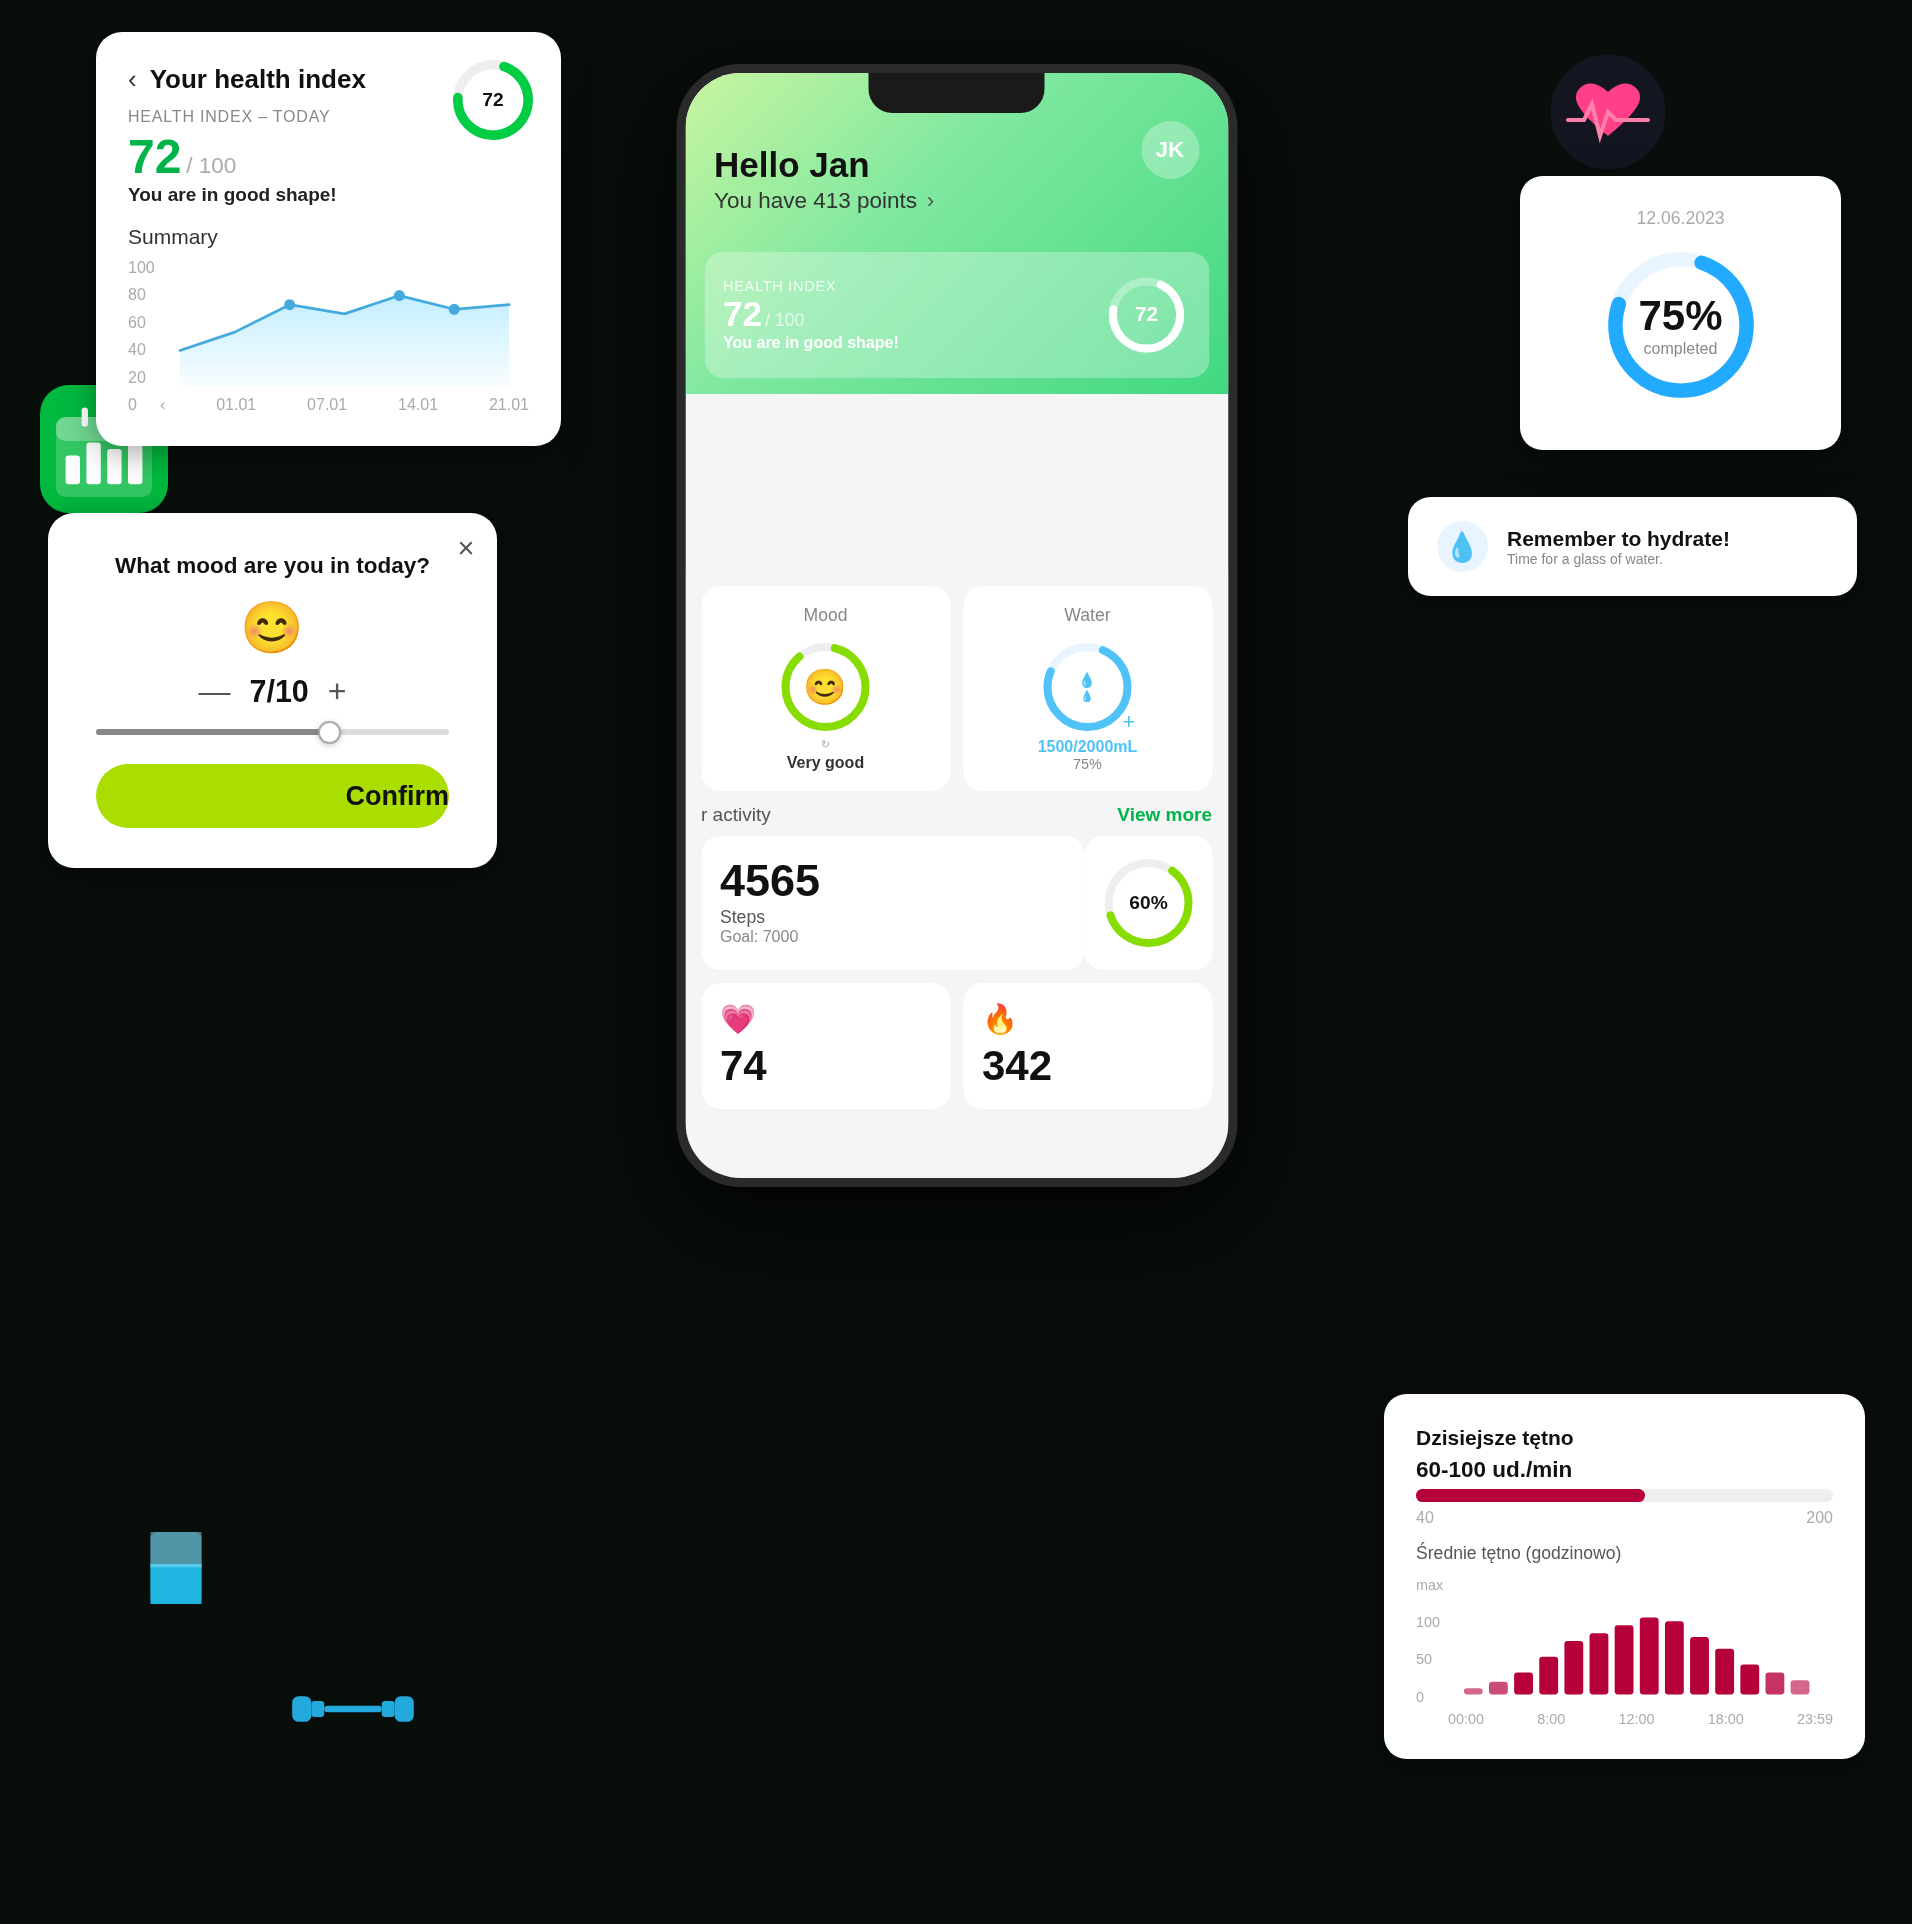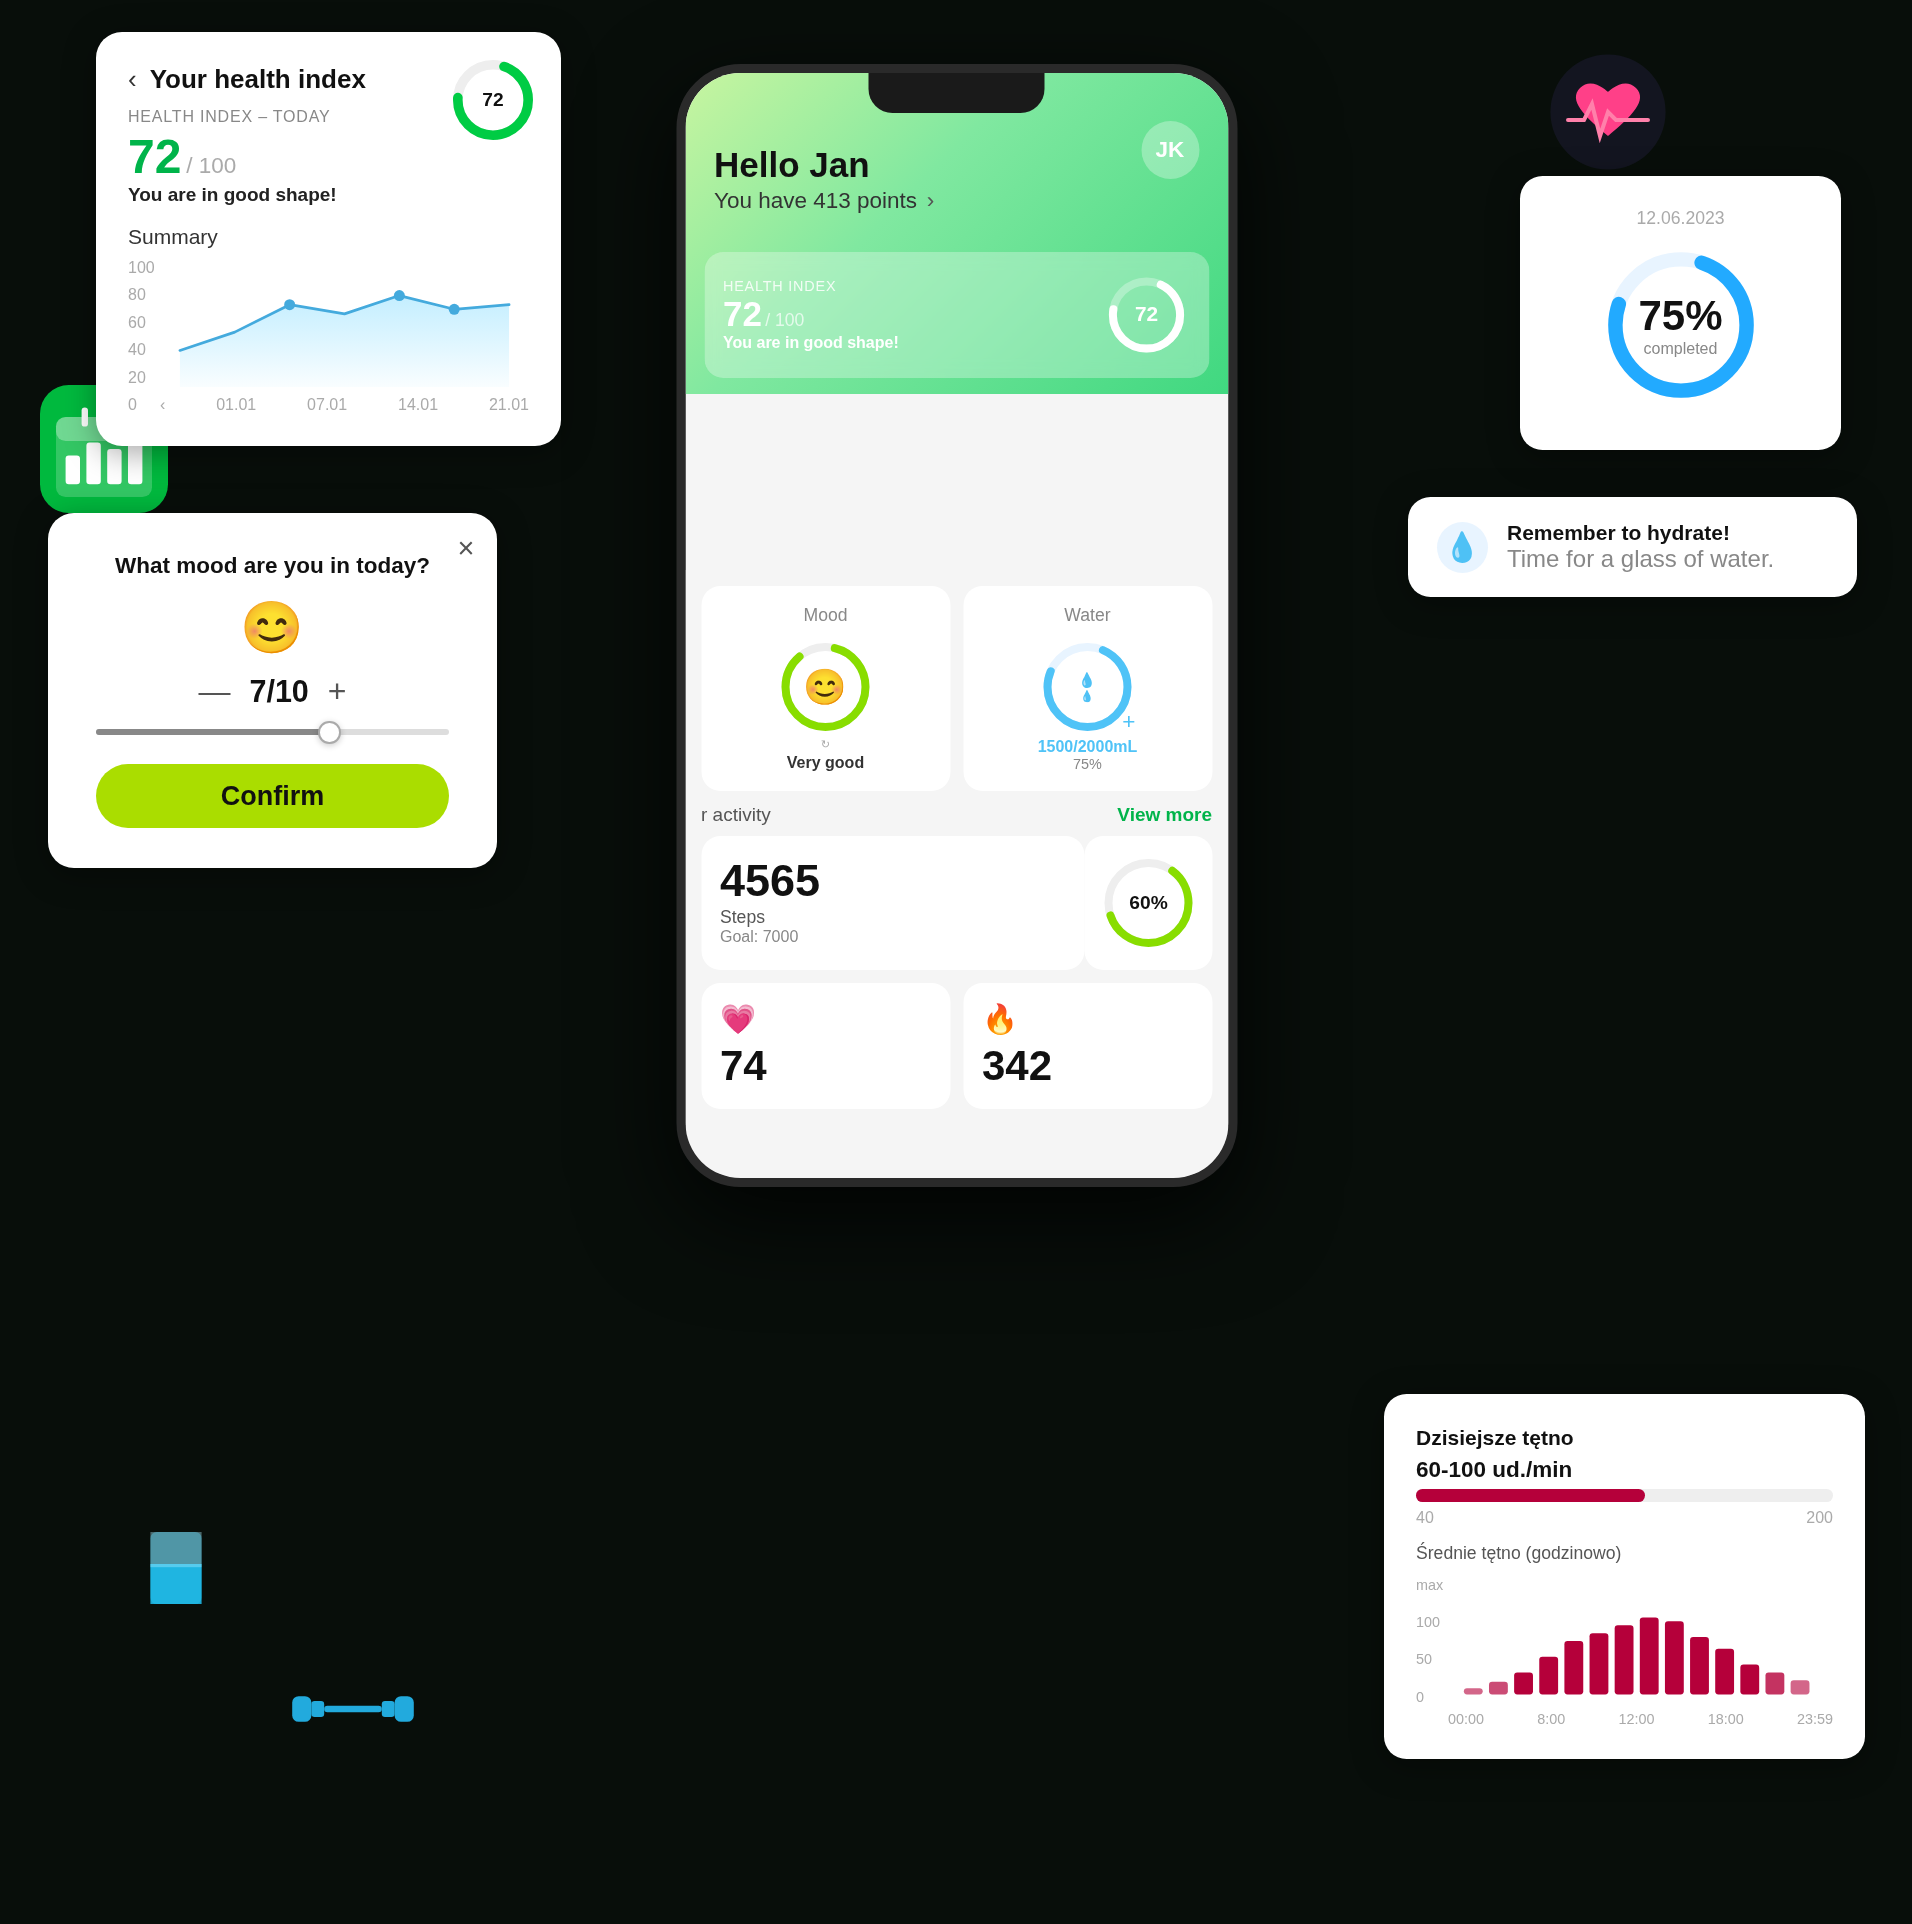--- a/index.html
+++ b/index.html
@@ -124,20 +124,21 @@
     .mood-modal .confirm-btn {
       width: 100%;
       height: 64px;
       background: #aadd00;
       border: none;
       border-radius: 40px;
       font-size: 27px;
       font-weight: 700;
       color: #111;
       cursor: pointer;
+      text-align: right;
     }
 
     
     .hydration-card {
       width: 449px;
       top: 497px;
       right: 56px;
       padding: 24px 29px;
       border-radius: 22.5px;
       display: flex;
@@ -486,21 +487,21 @@
     <div class="slider-fill"></div>
     <div class="slider-thumb"></div>
   </div>
   <button class="confirm-btn">Confirm</button>
 </div>
 
 <div class="card hydration-card">
   <div class="water-icon-bg">💧</div>
   <div>
     <div style="font-size:21px;font-weight:700;color:#111;">Remember to hydrate!</div>
-    <div style="font-size:24px;color:#888;">Time for a glass of water.</div>
+    <div style="font-size:14px;color:#888;">Time for a glass of water.</div>
   </div>
 </div>
 
 <div class="card heart-rate-card">
   <div style="font-size:21px;font-weight:600;color:#111;margin-bottom:6.4px;">Dzisiejsze tętno</div>
   <div style="font-size:22.5px;font-weight:700;color:#111;margin-bottom:6.4px;">60-100 ud./min</div>
   <div style="width:100%;height:13px;background:#eee;border-radius:6.4px;margin-bottom:6.4px;">
     <div style="height:100%;width:55%;background:#b5003a;border-radius:6.4px;"></div>
   </div>
   <div style="display:flex;justify-content:space-between;font-size:16px;color:#aaa;margin-bottom:16px;">

